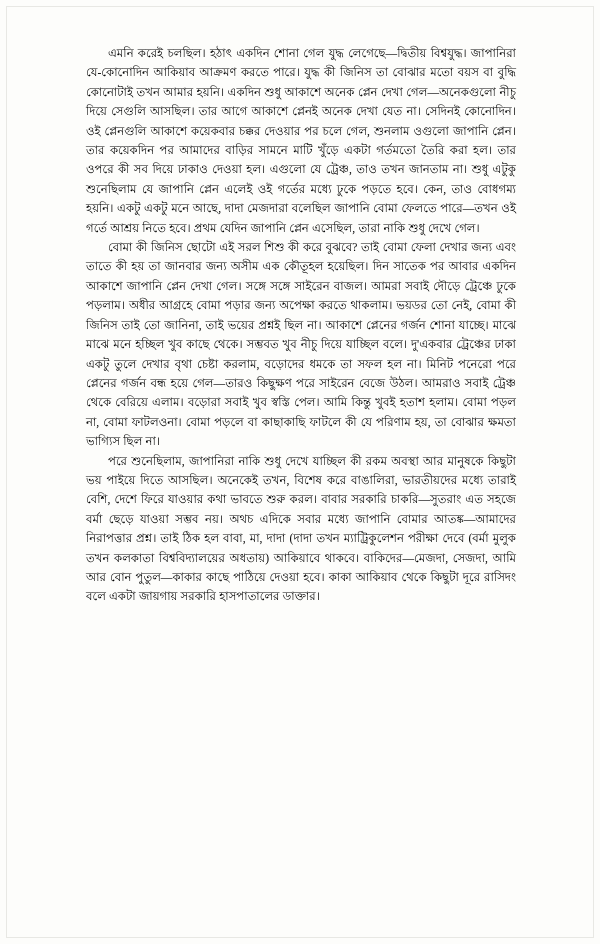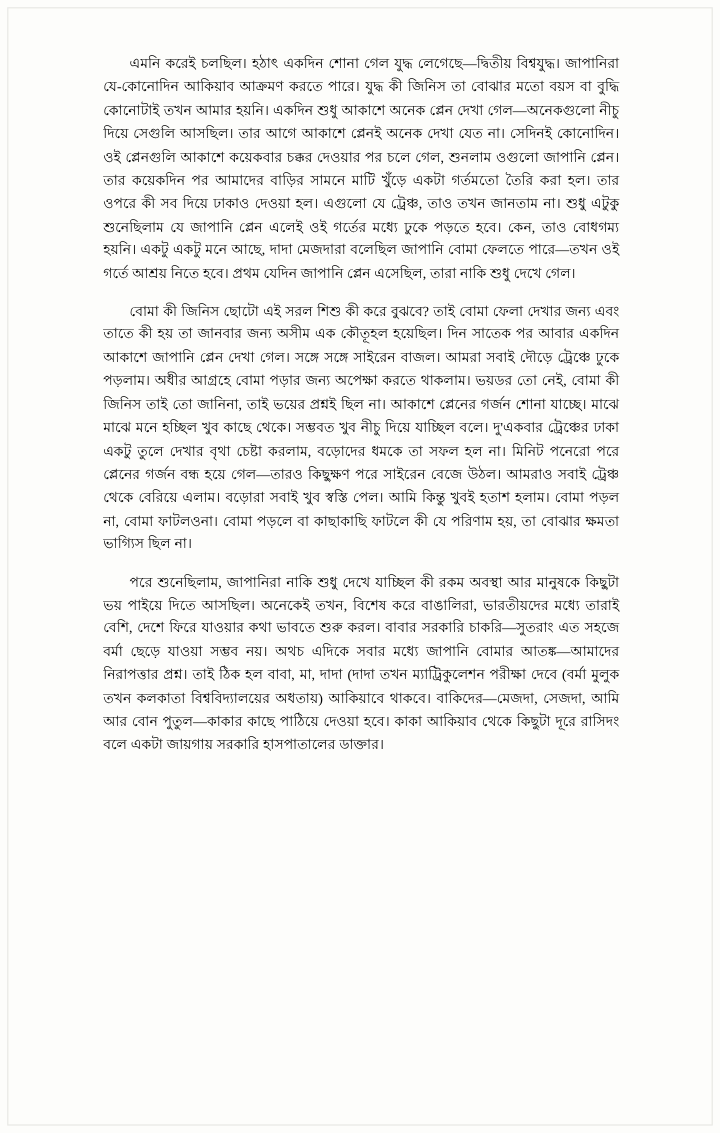--- a/index.html
+++ b/index.html
@@ -45,21 +45,21 @@
     text-align: justify;
     text-justify: inter-word;
     font-size: 11.6px;
     line-height: 19.4px;
     text-indent: 22px;
     letter-spacing: 0.05px;
     word-spacing: 0.2px;
     hyphens: none;
   }
   p.para + p.para {
-    margin-top: 12px;
+    margin-top: 0;
   }
   .folio {
     position: absolute;
     left: 0;
     right: 0;
     top: 712px;
     text-align: center;
     font-size: 11.4px;
     line-height: 14px;
   }

